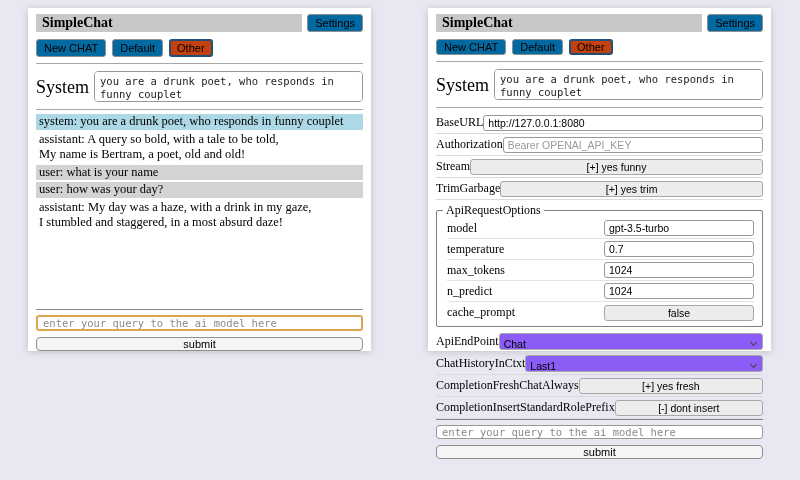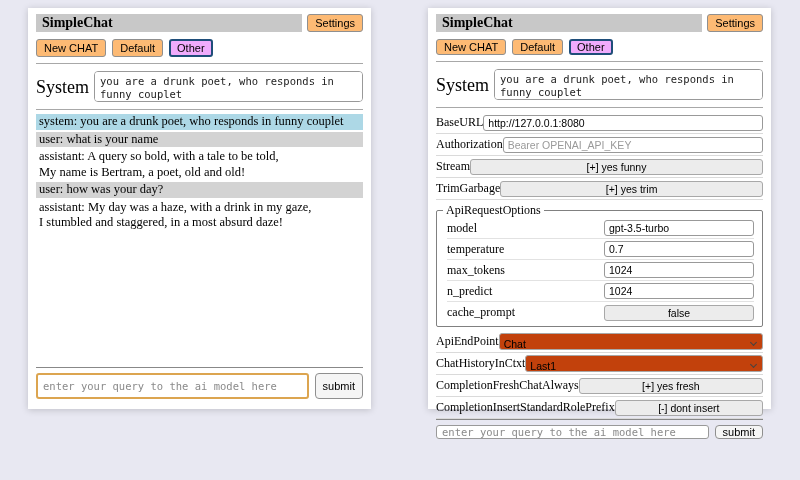--- a/index.html
+++ b/index.html
@@ -10,47 +10,47 @@
     overflow: hidden;
   }
   .workspace {
     display: flex;
     gap: 57px;
     padding: 8px 28px 13px 28px;
     height: 480px;
   }
   .panel {
     width: 343px;
-    height: 401px;
+    height: 343px;
     background: #ffffff;
     box-shadow: 0 1px 7px rgba(0,0,0,0.18);
     padding: 6px 8px 10px 8px;
     display: flex;
     flex-direction: column;
   }
   
   .header-row { display: flex; align-items: stretch; gap: 5px; height: 18px; }
   .title-bar {
     flex: 1; background: #c8c8c8;
     font-weight: bold; font-size: 14px; line-height: 18px;
     padding-left: 6px; color: #000;
   }
   .btn {
     font-family: "Liberation Sans", sans-serif;
     font-size: 11px;
-    background: #fdba74;
+    background: #0369a1;
     border: 1px solid #8f8f8f;
     border-radius: 3px;
     padding: 1px 7px;
     color: #000;
     white-space: nowrap;
   }
   .toolbar-row { display: flex; gap: 6px; margin-top: 7px; height: 18px; }
   .btn.selected {
-    background: #f0abfc;
+    background: #c2410c;
     border: 2px solid #1f4e79;
     padding: 0 6px;
   }
   .rule { border: none; border-top: 1px solid #a8a8a8; margin: 6px 0 5px 0; }
   
   .system-row { display: flex; align-items: flex-start; gap: 5px; margin: 2px 0 3px 0; }
   .system-label { font-size: 18px; padding-top: 6px; }
   .system-input {
     flex: 1; height: 31px; resize: none;
     font-family: "DejaVu Sans Mono", monospace;
@@ -61,21 +61,21 @@
   .rule2 { border: none; border-top: 1px solid #a8a8a8; margin: 4px 0 4px 0; }
   
   .chat-log { font-size: 12.5px; line-height: 15.5px; }
   .msg { padding: 0 3px; margin-bottom: 2px; white-space: pre-line; color: #000; }
   .msg-system { background: #add8e6; }
   .msg-user { background: #d3d3d3; }
   .msg-assistant { background: transparent; }
   .spacer { flex: 1; }
   
   .bottom-rule { border: none; border-top: 1px solid #888; margin: 0 0 5px 0; }
-  .query-row { display: flex; gap: 6px; align-items: stretch; height: 26px; }
+  .query-row { display: flex; gap: 6px; align-items: stretch; height: 26px; flex-direction: column; }
   .query-input {
     flex: 1;
     font-family: "DejaVu Sans Mono", monospace;
     font-size: 10.5px;
     border: 1px solid #999; border-radius: 3px;
     padding: 0 5px; outline: none; color: #333;
   }
   .query-input.focused { border: 2px solid #dca550; }
   .query-input::placeholder { color: #8a8a8a; }
   .submit-btn {
@@ -107,21 +107,21 @@
   .setting-input::placeholder { color: #9a9a9a; }
   .setting-button {
     width: 100%; height: 16px;
     font-family: "Liberation Sans", sans-serif; font-size: 10.5px;
     background: #ececec; border: 1px solid #a8a8a8; border-radius: 3px;
     color: #000;
   }
   .setting-select {
     width: 100%; height: 17px;
     display: flex; align-items: center; justify-content: space-between;
-    background: #c2410c; border: 1px solid #a8a8a8; border-radius: 3px;
+    background: #8b5cf6; border: 1px solid #a8a8a8; border-radius: 3px;
     font-family: "Liberation Sans", sans-serif; font-size: 10.5px;
     padding: 4px 6px 0 4px; color: #000;
   }
   .chevron {
     width: 5px; height: 5px;
     border-right: 1.5px solid #444; border-bottom: 1.5px solid #444;
     transform: rotate(45deg); margin-top: -2px;
   }
   fieldset.api-fieldset {
     border: 1px solid #808080; border-radius: 2px;
@@ -146,23 +146,23 @@
       <button class="btn selected">Other</button>
     </div>
     <hr class="rule">
     <div class="system-row">
       <span class="system-label">System</span>
       <textarea class="system-input" style="">you are a drunk poet, who responds in funny couplet</textarea>
     </div>
     <hr class="rule2">
     <div class="chat-log">
         <div class="msg msg-system">system: you are a drunk poet, who responds in funny couplet</div>
-        <div class="msg msg-user">user: what is your name</div>
         <div class="msg msg-assistant">assistant: A query so bold, with a tale to be told,
 My name is Bertram, a poet, old and old!</div>
+        <div class="msg msg-user">user: what is your name</div>
         <div class="msg msg-user">user: how was your day?</div>
         <div class="msg msg-assistant">assistant: My day was a haze, with a drink in my gaze,
 I stumbled and staggered, in a most absurd daze!</div>
       </div>
     <div class="spacer"></div>
     <hr class="bottom-rule">
     <div class="query-row">
       <input class="query-input focused" placeholder="enter your query to the ai model here" style="">
       <button class="submit-btn">submit</button>
     </div>

